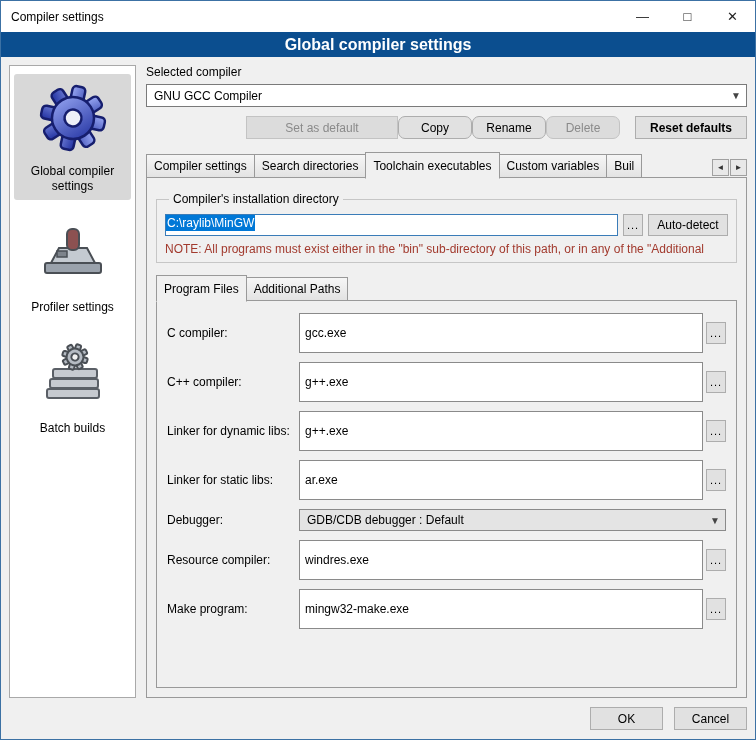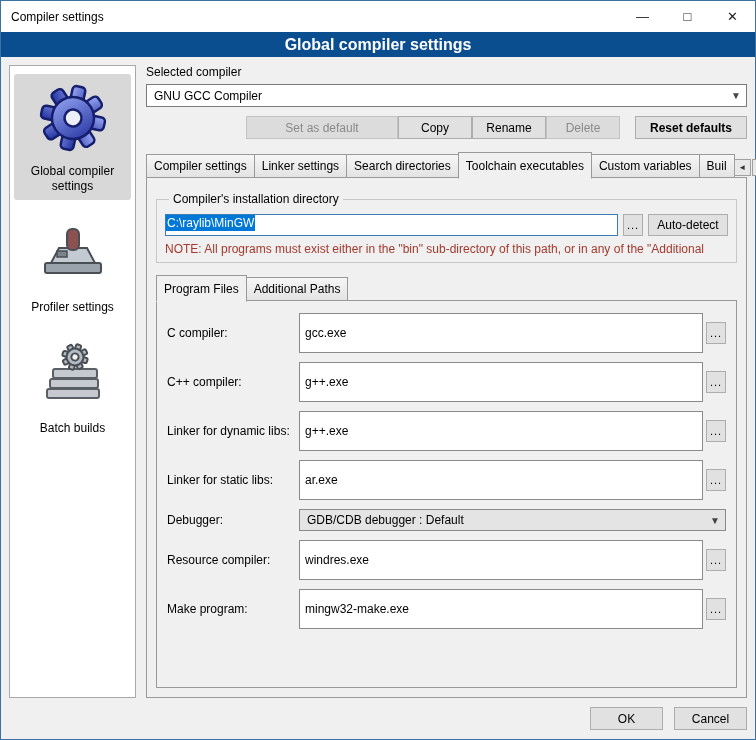--- a/index.html
+++ b/index.html
@@ -30,21 +30,21 @@
 
   .combo { height: 23px; background: #fff; border: 1px solid #7a7a7a; display: flex; align-items: center; padding-left: 7px; font-size: 12px; position: relative; cursor: default; }
   .combo .chev { margin-left: auto; width: 20px; text-align: center; color: #444; font-size: 10px; }
   .combo.gray { background: #e4e4e4; border-color: #8a8a8a; }
 
   .btn { background: #e1e1e1; border: 1px solid #adadad; font-size: 12px; height: 23px; display: inline-flex; align-items: center; justify-content: center; padding: 0 10px; cursor: default; white-space: nowrap; }
   .btn.disabled { background: #dcdcdc; border-color: #c3c3c3; color: #8a8a8a; }
 
   .btn-row { display: flex; margin-top: 9px; align-items: center; }
   .btn-row .b-setdefault { margin-left: 100px; width: 152px; }
-  .btn-row .b-copy, .btn-row .b-rename, .btn-row .b-delete { width: 74px; }
+  .btn-row .b-copy, .btn-row .b-rename, .btn-row .b-delete { width: 74px; border-radius: 7px; }
   .btn-row .b-reset { margin-left: auto; width: 112px; font-weight: bold; }
 
   
   .tabs { display: flex; align-items: flex-end; margin-top: 13px; position: relative; z-index: 2; }
   .tab { font-size: 12px; padding: 4px 7px 4px; background: linear-gradient(#f6f6f6, #e3e3e3); border: 1px solid #999; margin-right: -1px; white-space: nowrap; cursor: default; }
   .tab.selected { background: #f0f0f0; padding-top: 6px; padding-bottom: 5px; border-bottom: 1px solid #f0f0f0; margin-bottom: -1px; position: relative; z-index: 3; }
   .tab-arrows { margin-left: auto; display: flex; gap: 1px; padding-bottom: 2px; }
   .tab-arrow { width: 17px; height: 17px; border: 1px solid #a0a0a0; background: #e8e8e8; font-size: 8px; display: flex; align-items: center; justify-content: center; color: #333; cursor: default; }
 
   .tabpage { border: 1px solid #999; margin-top: -1px; flex: 1; background: #f0f0f0; display: flex; flex-direction: column; padding: 14px 9px 9px; min-height: 0; margin-bottom: 0; }
@@ -158,21 +158,20 @@
       <div class="btn-row">
         <div class="btn disabled b-setdefault">Set as default</div>
         <div class="btn b-copy">Copy</div>
         <div class="btn b-rename">Rename</div>
         <div class="btn disabled b-delete">Delete</div>
         <div class="btn b-reset">Reset defaults</div>
       </div>
 
       <div class="tabs">
         <div class="tab">Compiler settings</div>
-        <div class="tab">Linker settings</div>
         <div class="tab">Search directories</div>
         <div class="tab selected">Toolchain executables</div>
         <div class="tab">Custom variables</div>
         <div class="tab">Buil</div>
         <div class="tab-arrows">
           <div class="tab-arrow">◄</div>
           <div class="tab-arrow">►</div>
         </div>
       </div>
 

